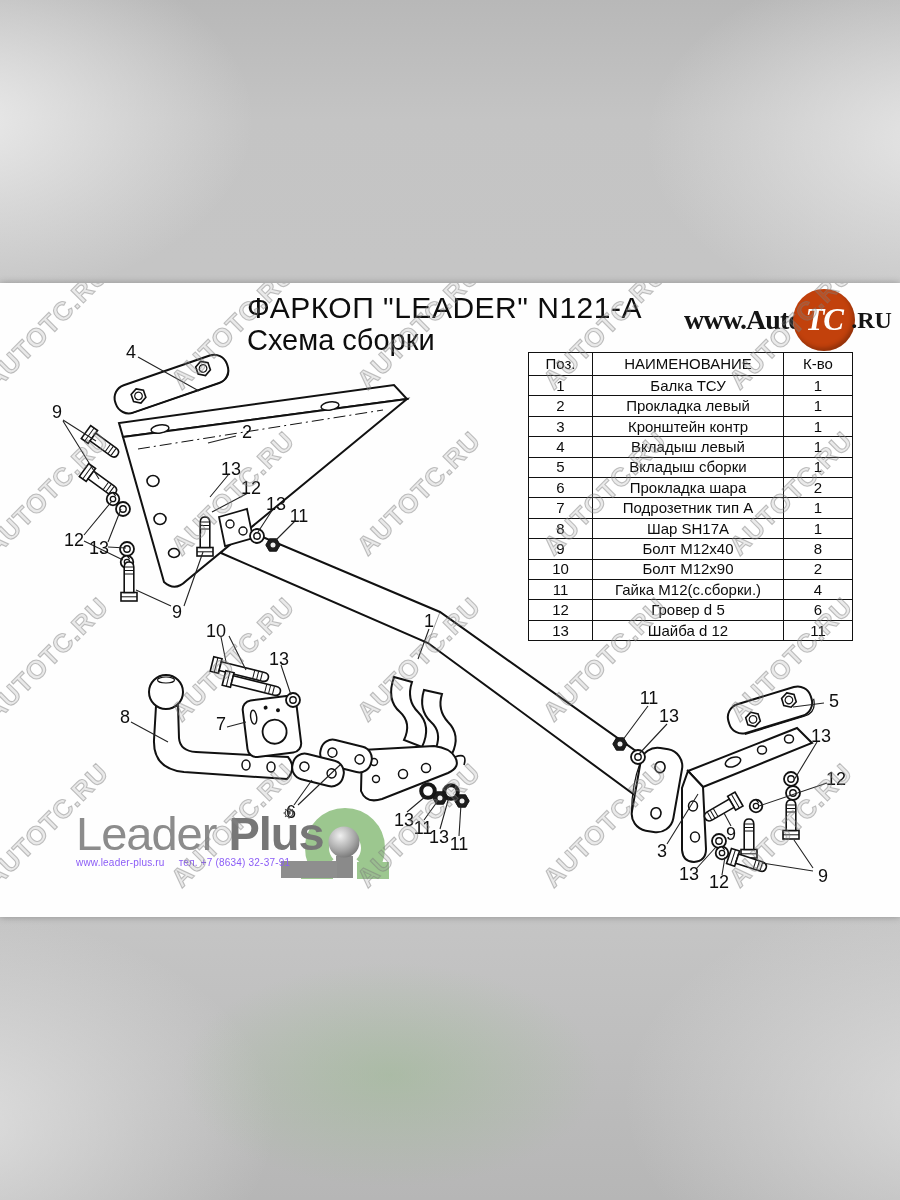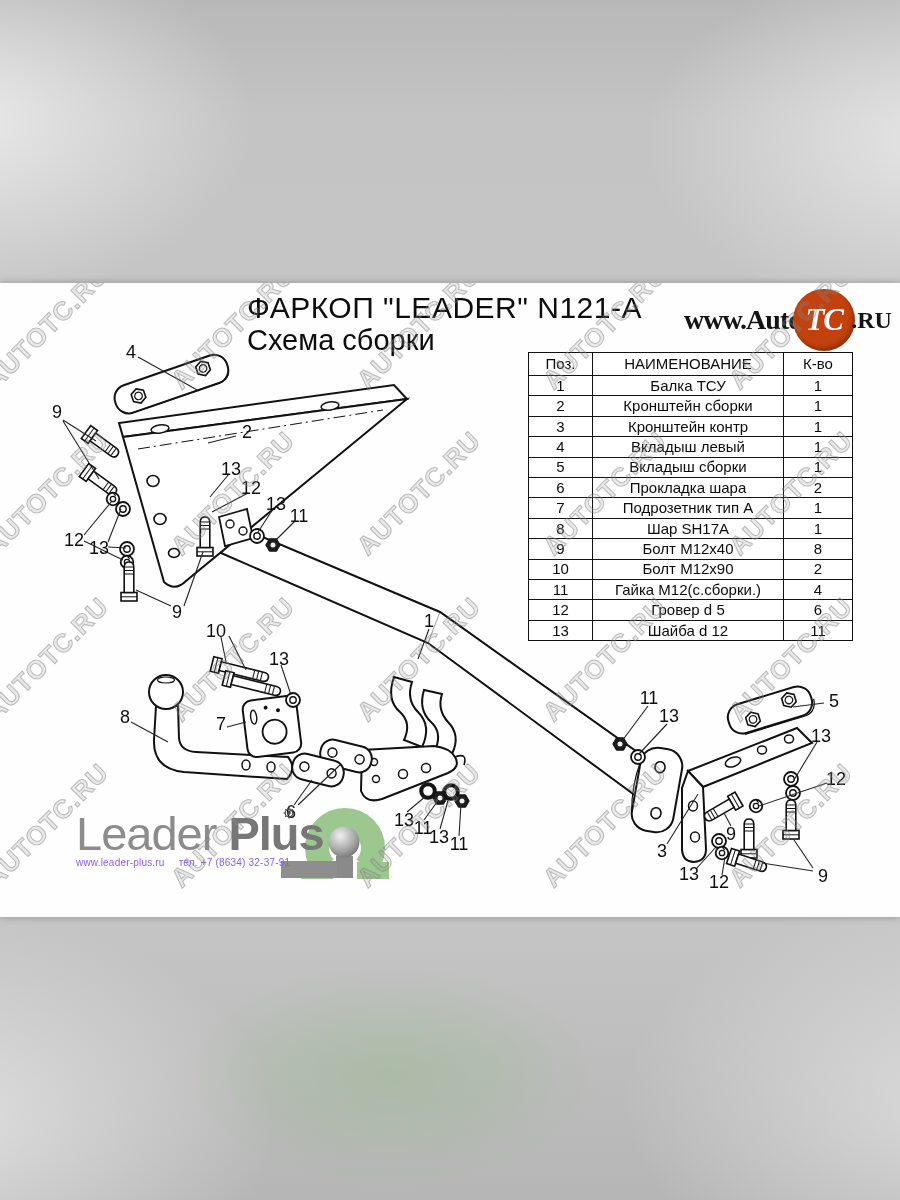--- a/index.html
+++ b/index.html
@@ -78,21 +78,21 @@
         </tr>
       </thead>
       <tbody>
           <tr>
             <td>1</td>
             <td>Балка ТСУ</td>
             <td>1</td>
           </tr>
           <tr>
             <td>2</td>
-            <td>Кронштейн сборки</td>
+            <td>Прокладка левый</td>
             <td>1</td>
           </tr>
           <tr>
             <td>3</td>
             <td>Кронштейн контр</td>
             <td>1</td>
           </tr>
           <tr>
             <td>4</td>
             <td>Вкладыш левый</td>

